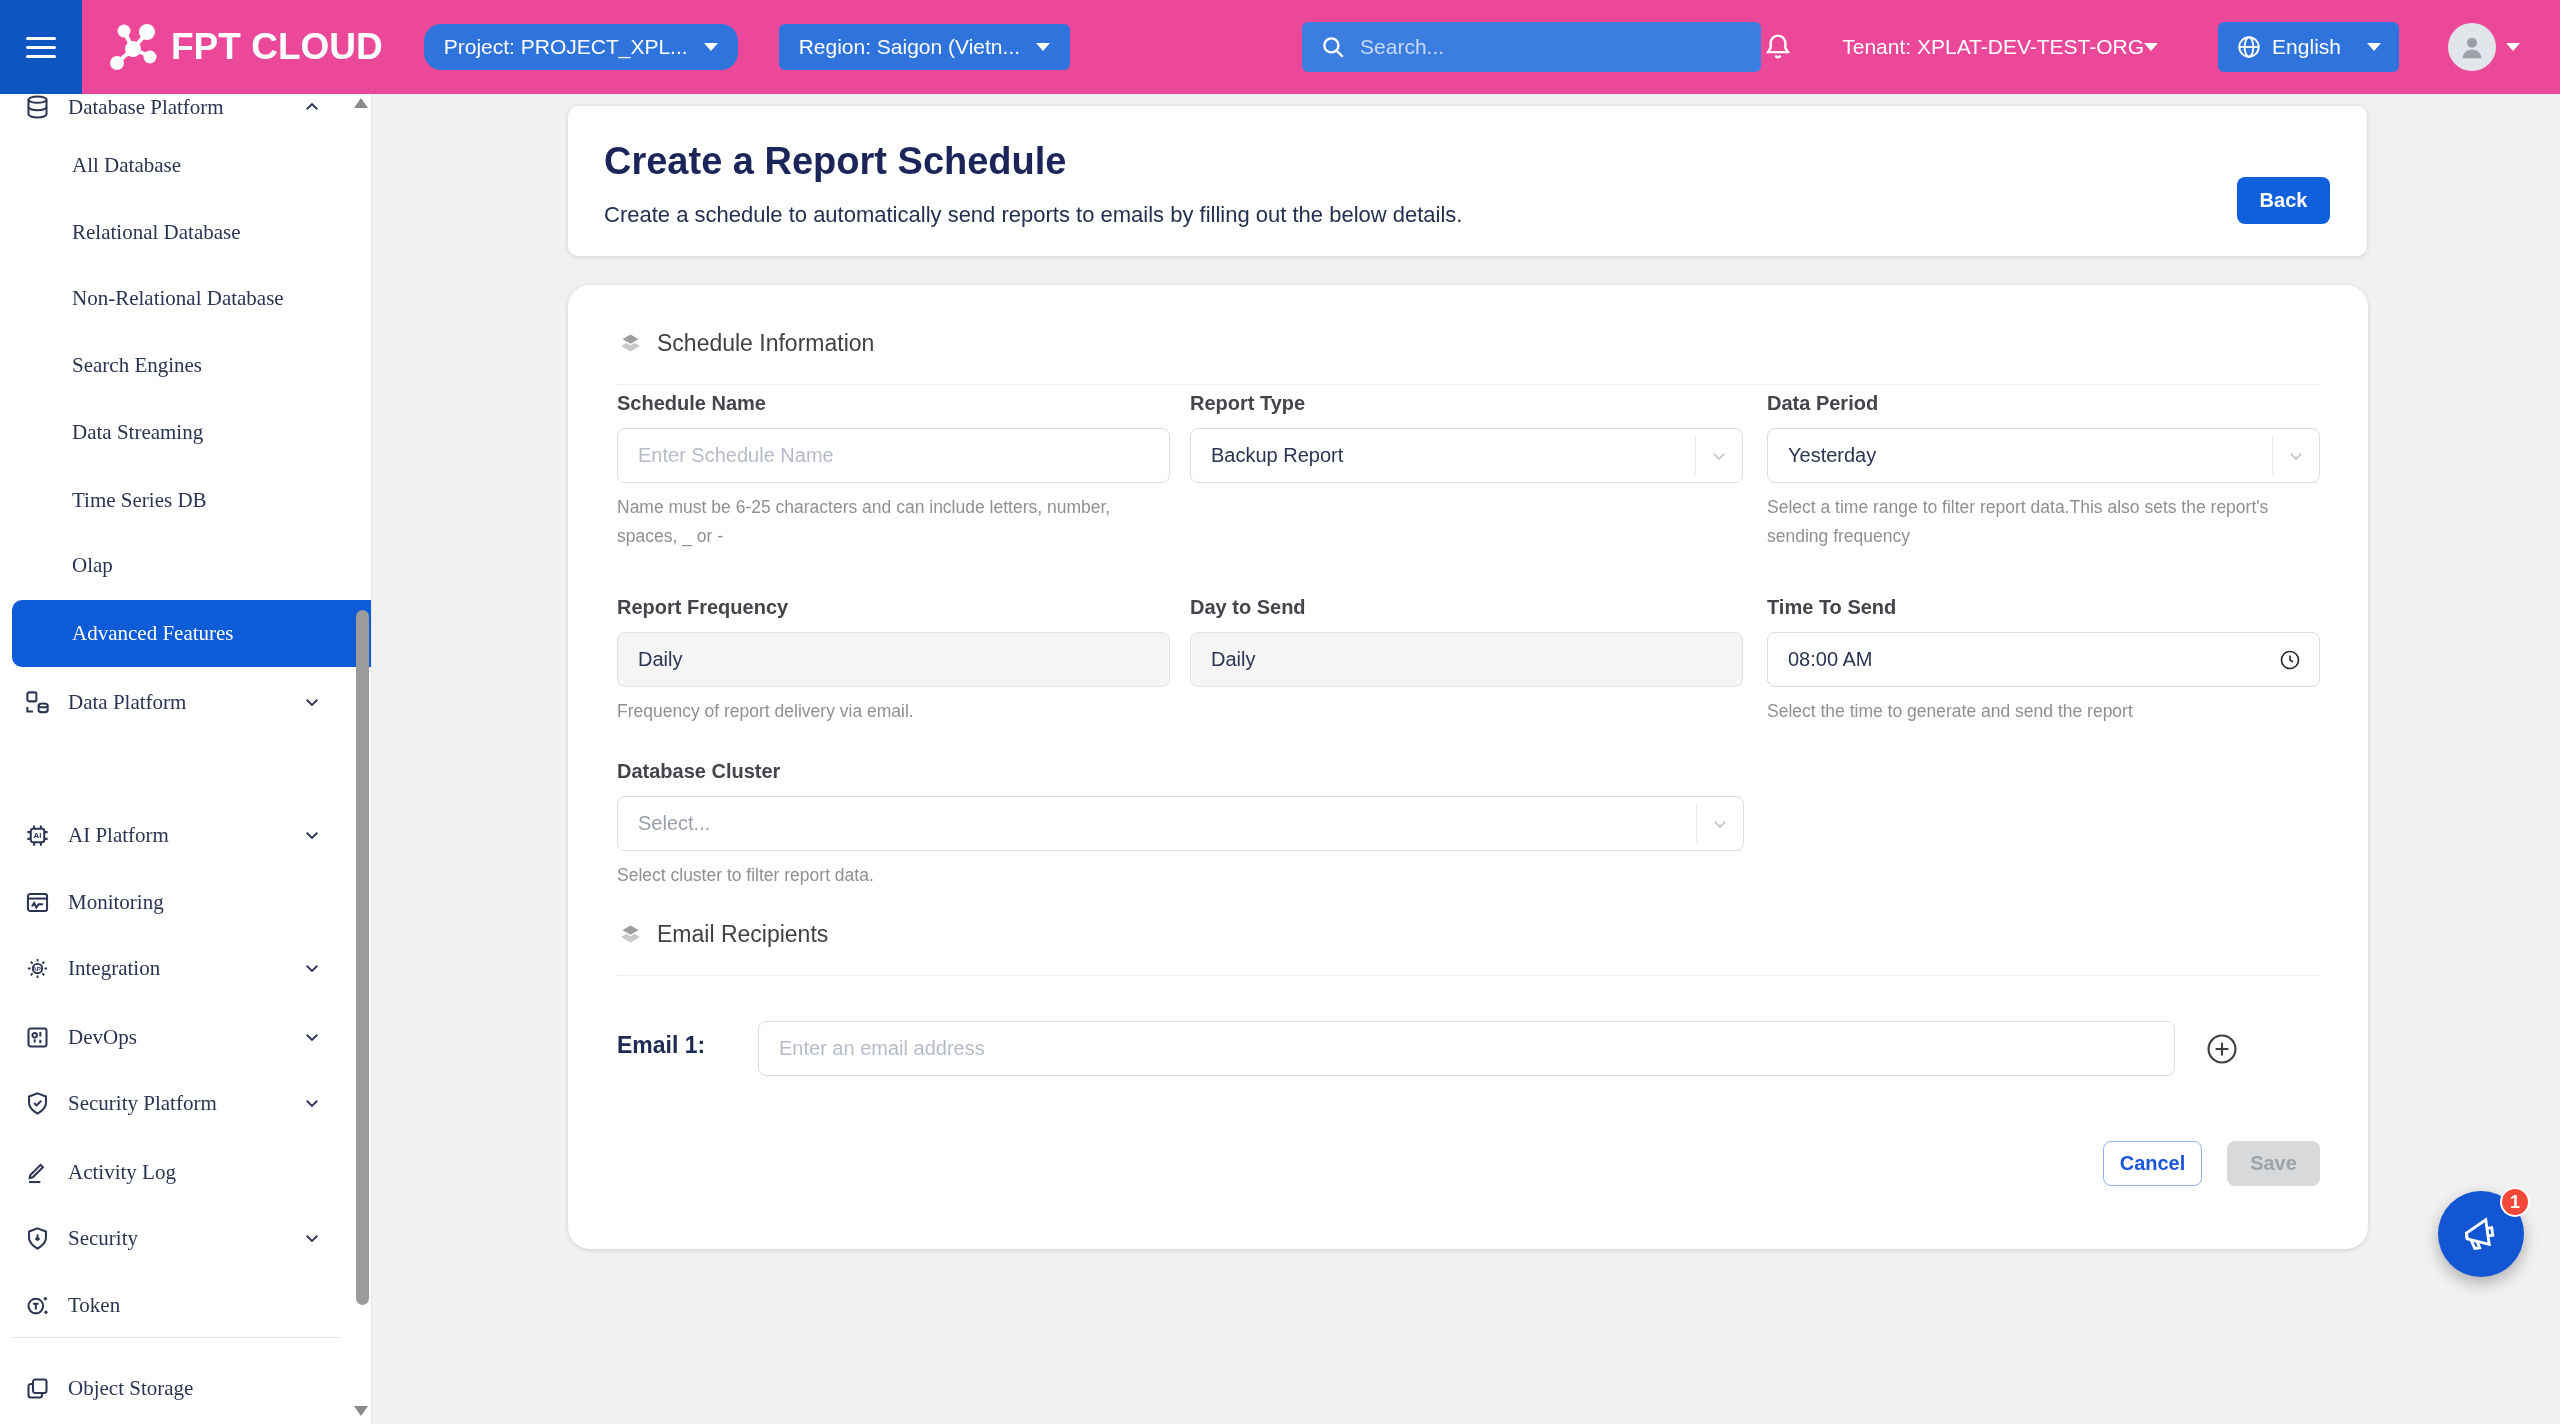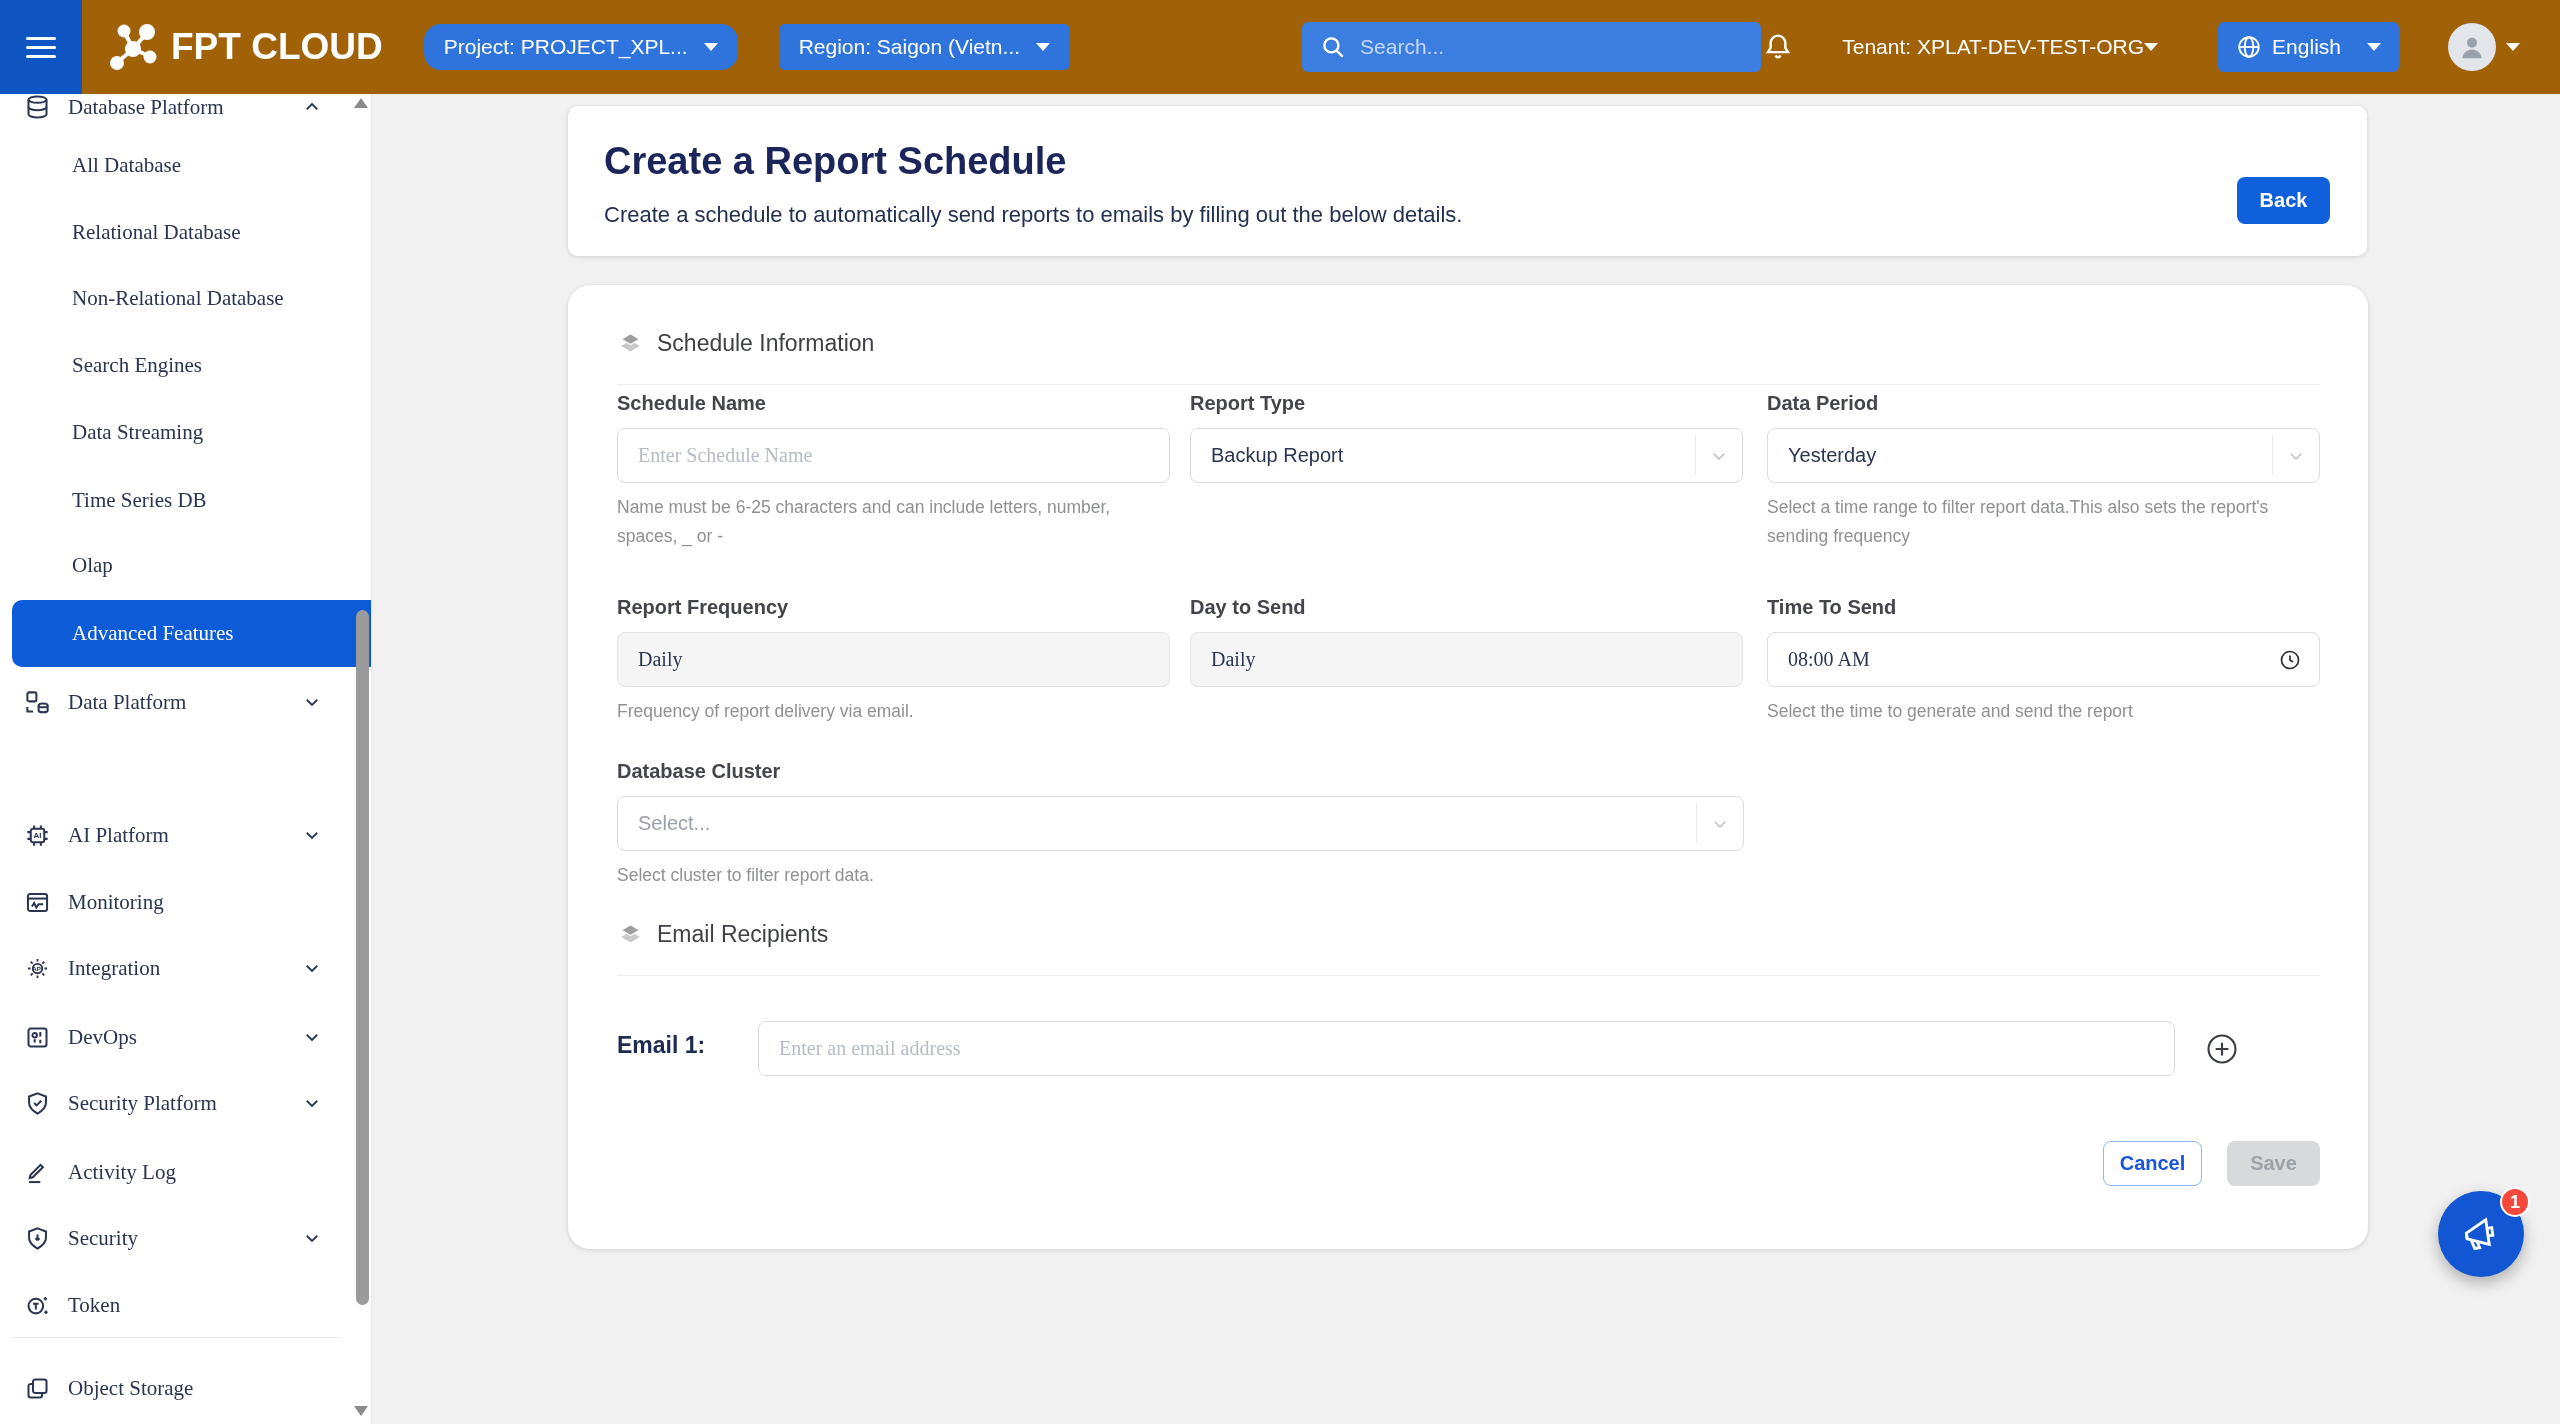--- a/index.html
+++ b/index.html
@@ -8,21 +8,21 @@
     font-family:"Liberation Sans", sans-serif;
     background:#f1f1f2;
     overflow:hidden;
     position:relative;
     color:#2b3552;
   }
 
   
   .navbar {
     position:absolute; top:0; left:0; width:2560px; height:94px;
-    background:#a16207; display:flex; align-items:center; z-index:50;
+    background:#ec4899; display:flex; align-items:center; z-index:50;
   }
   .nav-left-seg {
     width:82px; height:94px; background:#0f55c2;
     display:flex; align-items:center; justify-content:center; flex:0 0 auto;
     cursor:pointer;
   }
   .hamburger { width:30px; display:flex; flex-direction:column; gap:6px; }
   .hamburger span { display:block; height:3px; background:#fff; border-radius:2px; }
   .logo { display:flex; align-items:center; margin-left:23px; gap:10px; }
   .logo-text { color:#fff; font-size:37px; font-weight:bold; letter-spacing:0px; white-space:nowrap; }
@@ -101,21 +101,21 @@
   .section-title { font-size:23px; color:#3f4146; }
   .h-divider { position:absolute; left:49px; width:1703px; height:1px; background:#ececee; }
 
   .field { position:absolute; width:553px; }
   .f-label { font-size:20px; font-weight:bold; color:#43454b; display:block; }
   .f-hint { position:absolute; font-size:17.5px; color:#8f9094; line-height:29px; max-width:510px; }
 
   .t-input {
     width:100%; height:55px; border:1px solid #d9dce1; border-radius:8px;
     padding:0 20px; font-size:20px; color:#2b3552; outline:none; background:#fff;
-    font-family:Liberation Serif, serif;
+    font-family:Liberation Sans, sans-serif;
   }
   .t-input::placeholder { color:#b6bcc7; }
   .t-input:disabled { background:#f5f5f6; border-color:#e3e3e5; color:#2b3552; }
 
   .select {
     position:relative; width:100%; height:55px; border:1px solid #d9dce1; border-radius:8px;
     background:#fff; display:flex; align-items:center; padding:0 66px 0 20px;
     font-size:20px; cursor:pointer;
   }
   .select .sel-value { color:#2b3552; }

